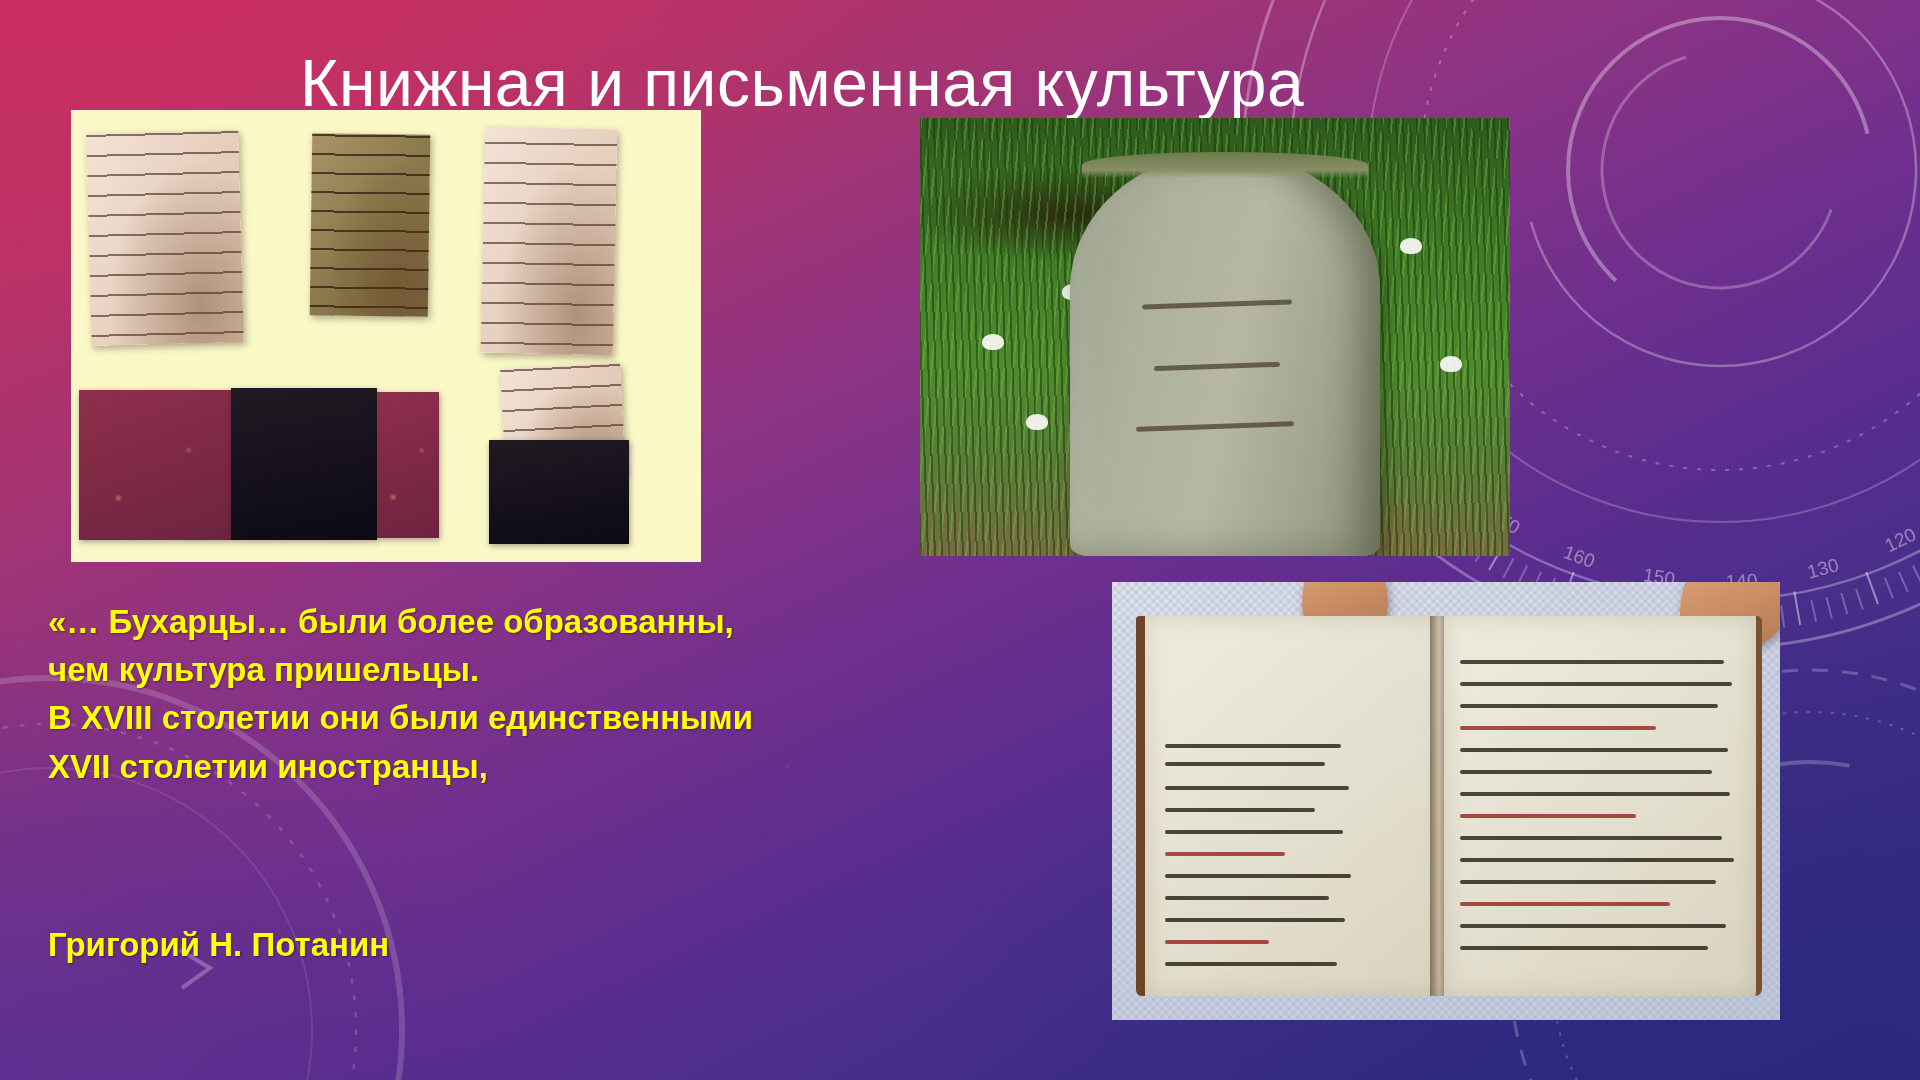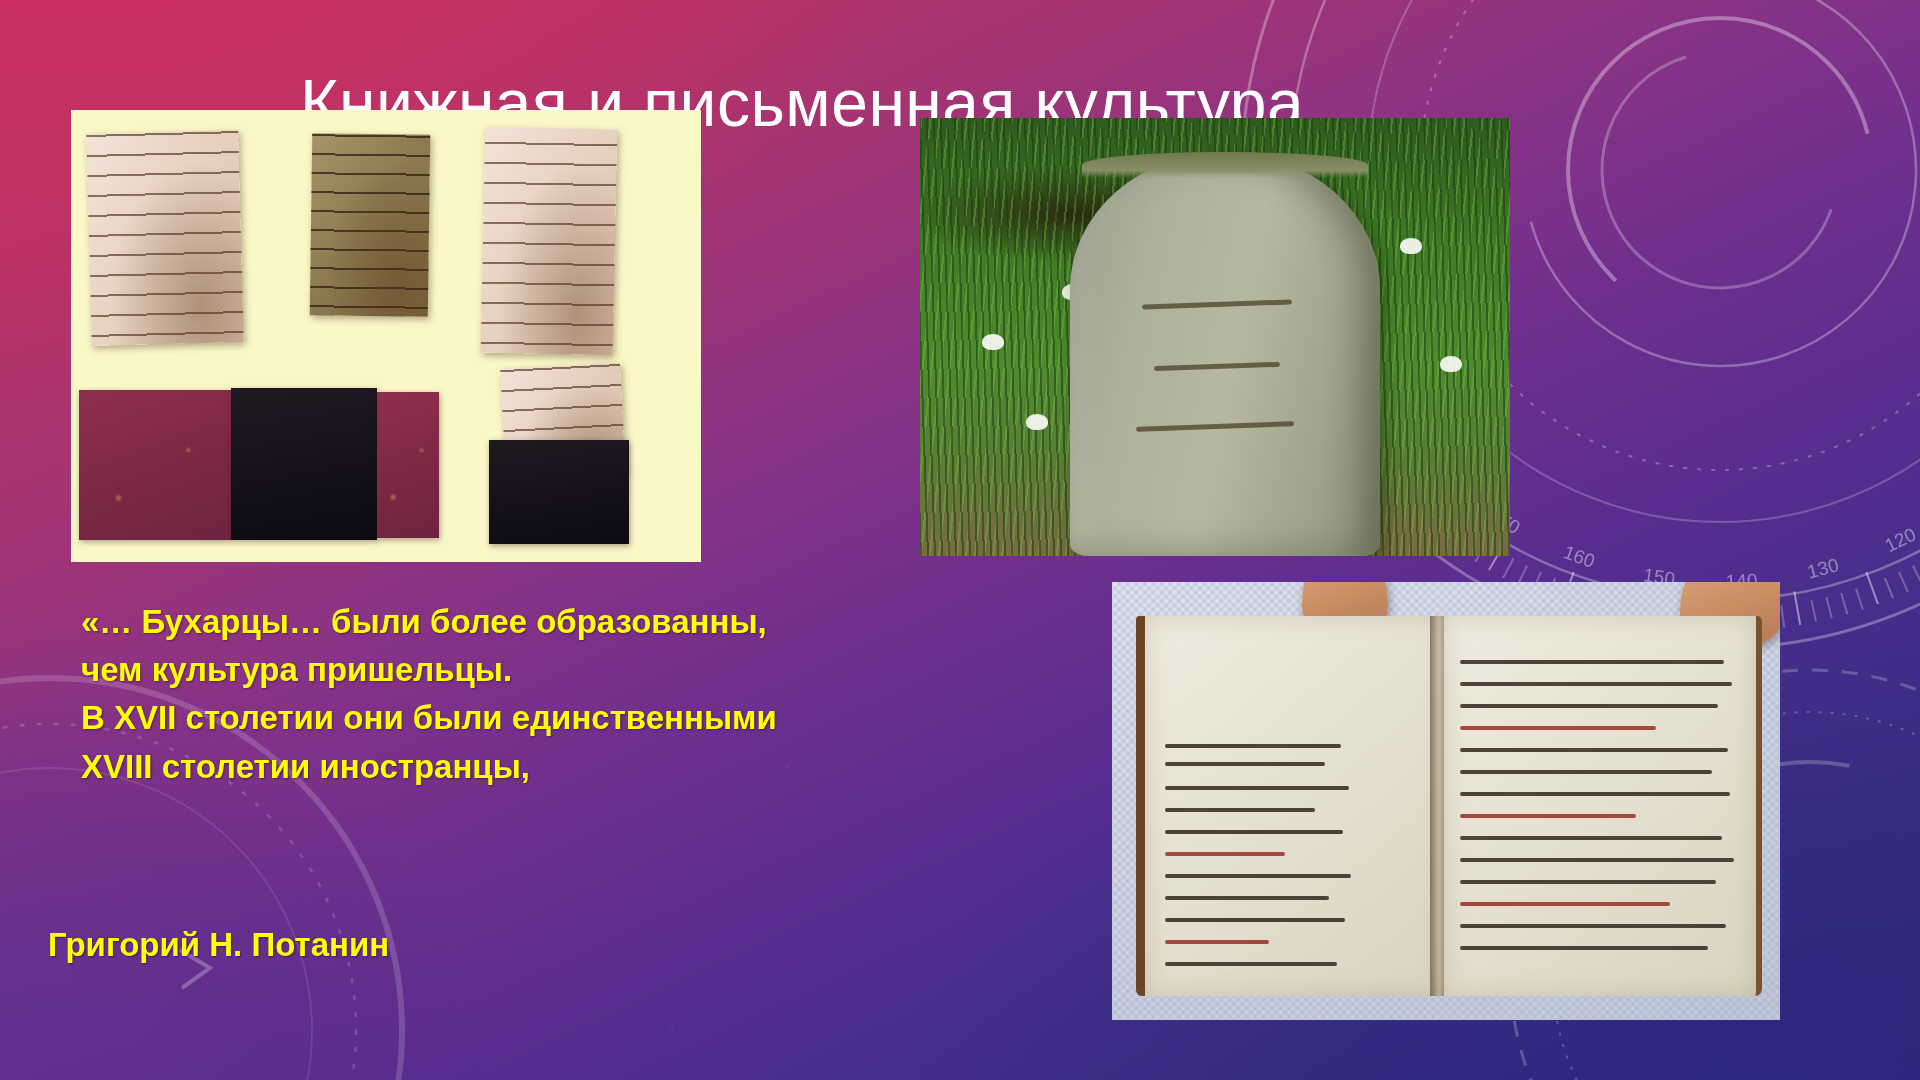--- a/index.html
+++ b/index.html
@@ -100,21 +100,21 @@
     bottom: -180px;
     width: 620px;
     height: 620px;
     pointer-events: none;
   }
 
   
   .slide-title {
     position: absolute;
     left: 300px;
-    top: 24px;
+    top: 4px;
     width: 1280px;
     color: #ffffff;
     font-size: 66px;
     line-height: 1.08;
     font-weight: 400;
     letter-spacing: 0.5px;
     white-space: nowrap;
   }
 
   
@@ -276,21 +276,21 @@
     position: absolute;
     left: 48px;
     top: 598px;
     width: 900px;
     color: #ffff00;
     font-size: 33px;
     font-weight: bold;
     line-height: 1.46;
     text-shadow: 1px 1px 2px rgba(40,10,60,0.55);
   }
-  .quote-line { white-space: nowrap; margin-left: 33px; }
+  .quote-line { white-space: nowrap; }
   .attribution {
     position: absolute;
     left: 48px;
     top: 926px;
     color: #ffff00;
     font-size: 33px;
     font-weight: bold;
     text-shadow: 1px 1px 2px rgba(40,10,60,0.55);
   }
 </style>
@@ -505,19 +505,19 @@
       <div class="line-blk" style="left:16px; top:264px; width:256px;"></div>
       <div class="line-red" style="left:16px; top:286px; width:210px;"></div>
       <div class="line-blk" style="left:16px; top:308px; width:266px;"></div>
       <div class="line-blk" style="left:16px; top:330px; width:248px;"></div>
     </div>
   </div>
 
   <div class="quote-block">
     <div class="quote-line">«… Бухарцы… были более образованны,</div>
     <div class="quote-line">чем культура пришельцы.</div>
-    <div class="quote-line">В XVII столетии они были единственными</div>
-    <div class="quote-line">XVIII столетии иностранцы,</div>
+    <div class="quote-line">В XVIII столетии они были единственными</div>
+    <div class="quote-line">XVII столетии иностранцы,</div>
   </div>
 
   <div class="attribution">Григорий Н. Потанин</div>
 
 </div>
 
 </body></html>

